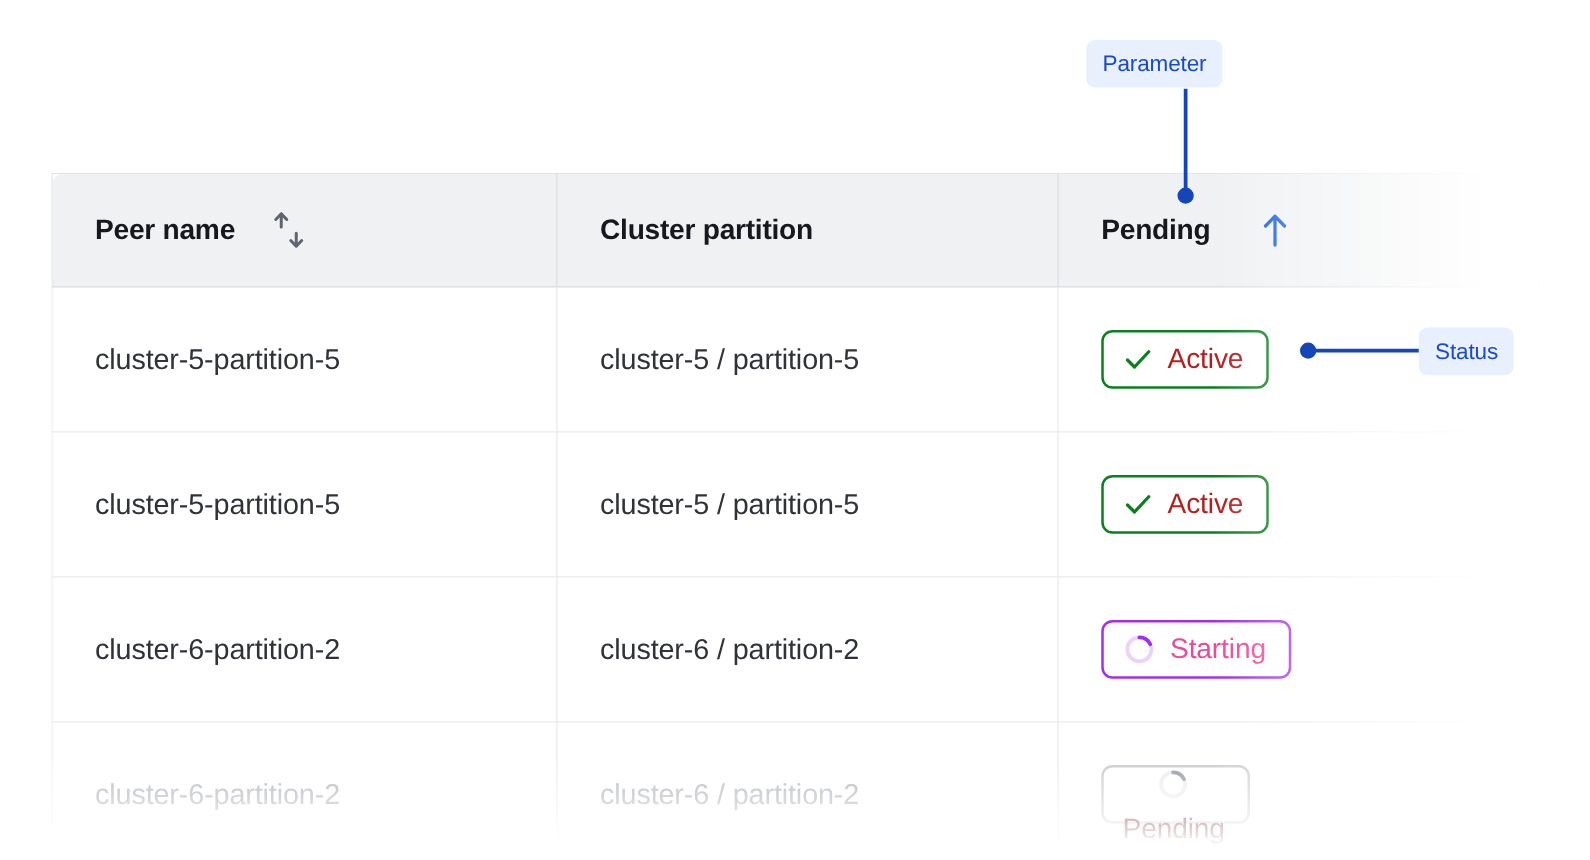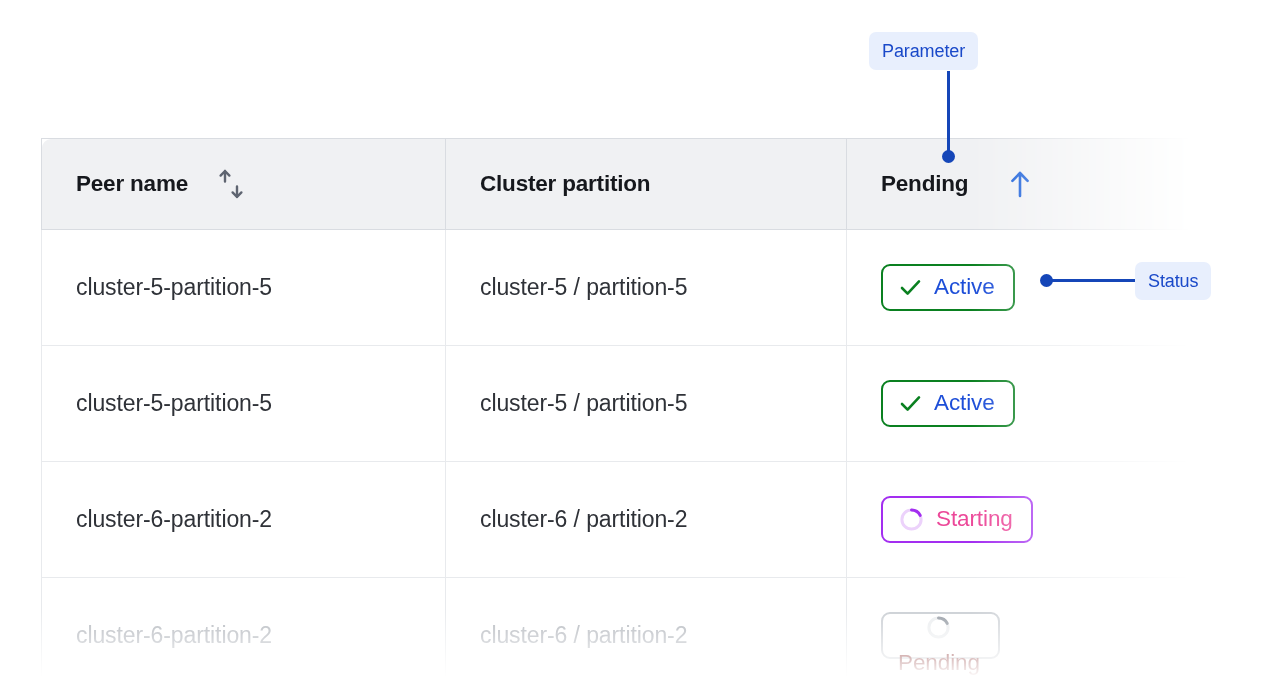--- a/index.html
+++ b/index.html
@@ -101,21 +101,21 @@
     height: 47px;
     padding: 0 18px 0 15px;
     border-radius: 9px;
     border: 2px solid;
     background: #ffffff;
     font-size: 22.5px;
     font-weight: 500;
     white-space: nowrap;
     line-height: 1;
   }
-  .pill.active   { border-color: #0a8020; color: #1d4ed8; }
+  .pill.active   { border-color: #0a8020; color: #b91c1c; }
   .pill.starting { border-color: #a32ef0; color: #ec4899; }
   .pill.pending  { border-color: #ccd0d5; color: #7f1d1d; flex-direction: column; }
 
   .pill svg { display: block; flex: 0 0 auto; }
 
   
   .badge {
     position: absolute;
     display: inline-flex;
     align-items: center;

